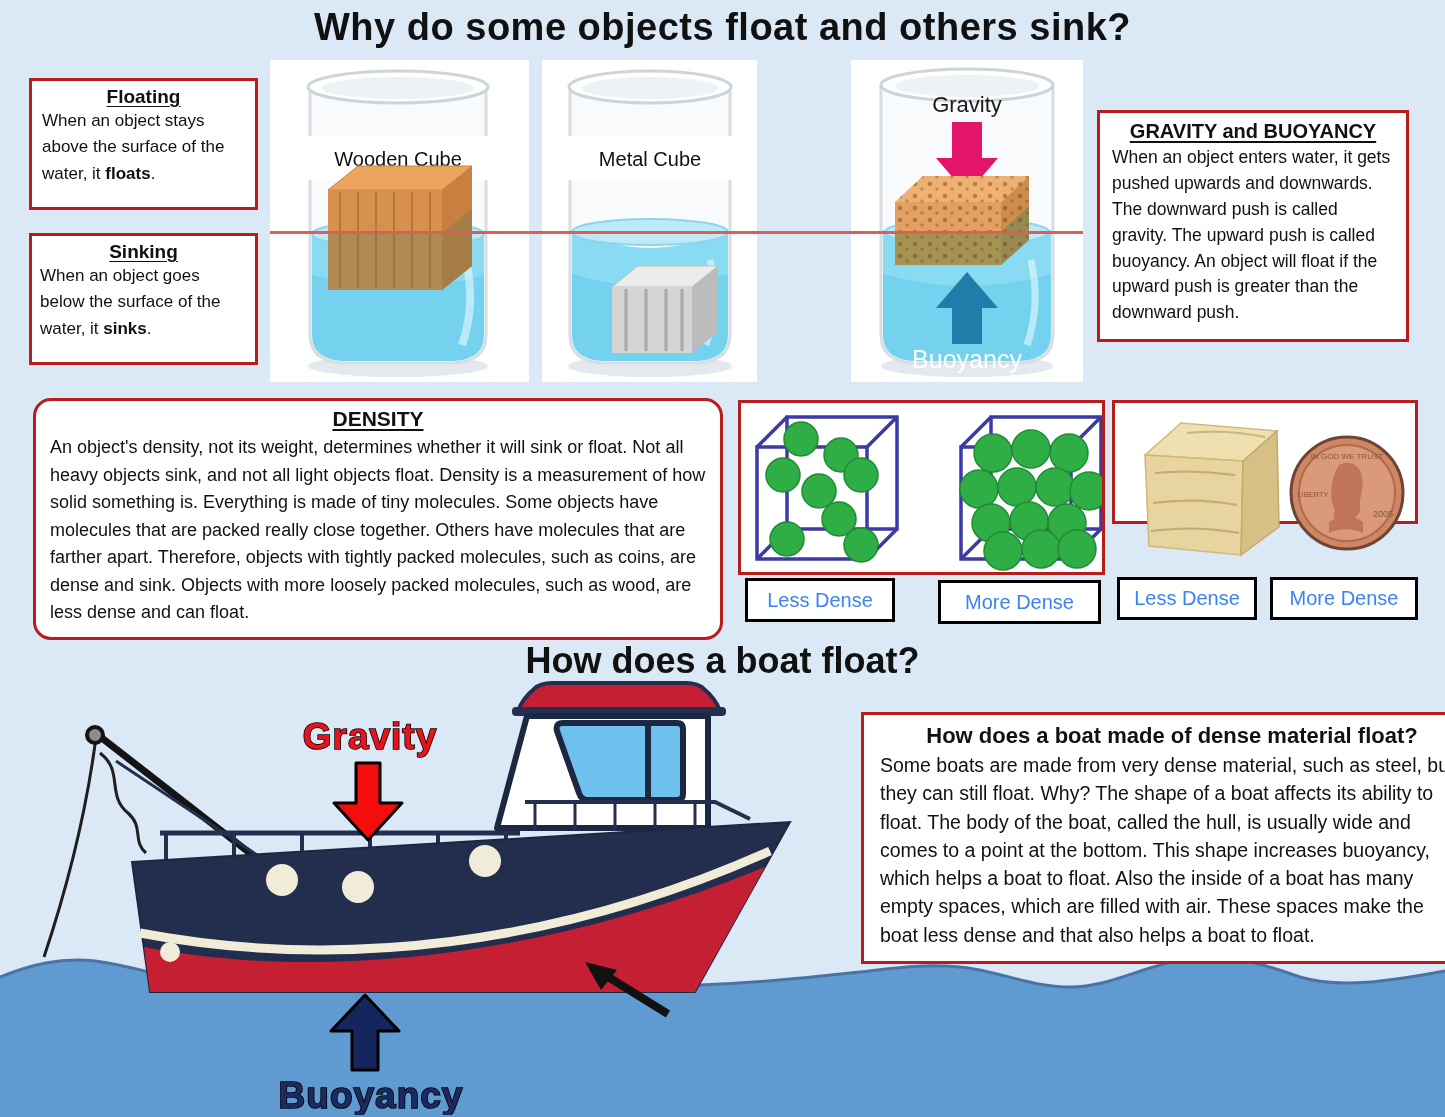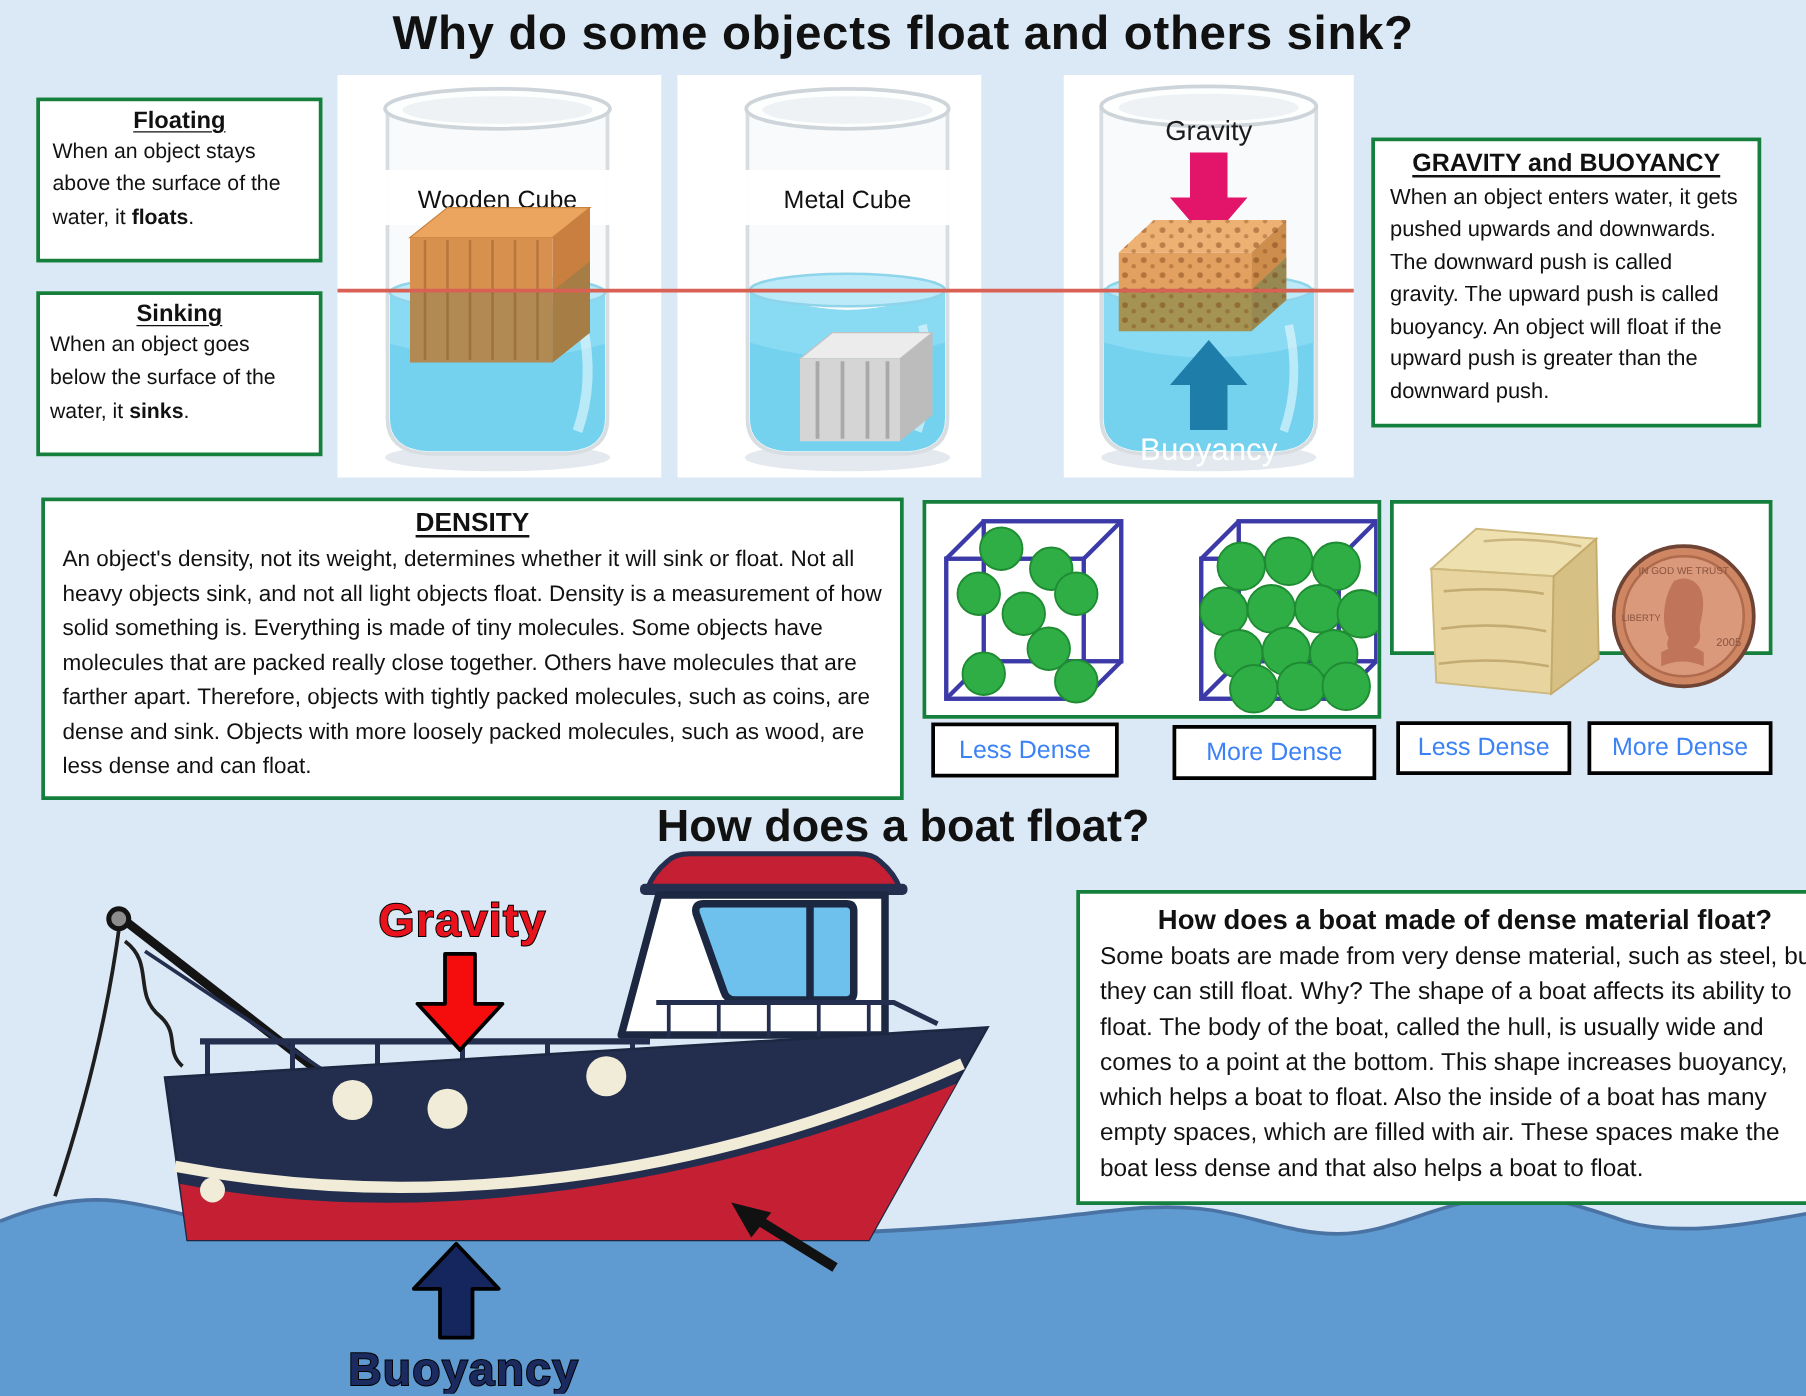--- a/index.html
+++ b/index.html
@@ -1,19 +1,19 @@
 <!DOCTYPE html>
 <html><head>
 <meta charset="utf-8">
 <style>
   html,body{margin:0;padding:0;}
   #page{position:relative;width:1445px;height:1117px;background:#dbe9f6;overflow:hidden;
          font-family:"Liberation Sans",sans-serif;color:#111;}
   .abs{position:absolute;}
-  .tbox{position:absolute;background:#fff;border:3px solid #15803d;box-sizing:border-box;}
+  .tbox{position:absolute;background:#fff;border:3px solid #b91c1c;box-sizing:border-box;}
   .bh{font-weight:bold;text-align:center;text-decoration:underline;text-underline-offset:3px;}
   .panel{position:absolute;background:#fff;}
   .lblbox{position:absolute;background:#fff;border:3px solid #000;box-sizing:border-box;
           display:flex;align-items:center;justify-content:center;font-size:20px;color:#3b82f6;}
   #main-title{left:0;right:0;top:6px;text-align:center;font-size:38px;font-weight:bold;letter-spacing:.5px;}
   #boat-title{left:0;right:0;top:640px;text-align:center;font-size:36px;font-weight:bold;}
   .smallbody{font-size:17px;line-height:1.55;}
   svg text{font-family:"Liberation Sans",sans-serif;}
 </style>
 </head>
@@ -55,21 +55,21 @@
         <line x1="70" y1="132" x2="70" y2="228"></line>
           <line x1="88" y1="132" x2="88" y2="228"></line>
         <line x1="106" y1="132" x2="106" y2="228"></line>
           <line x1="124" y1="132" x2="124" y2="228"></line>
         <line x1="142" y1="132" x2="142" y2="228"></line>
           <line x1="160" y1="132" x2="160" y2="228"></line>
       </g>
     </svg>
   </div>
 
-  <div class="panel" style="left:542px;top:60px;width:215px;height:322px;padding-left:28px;">
+  <div class="panel" style="left:542px;top:60px;width:215px;height:322px;">
     <svg width="215" height="322" viewBox="0 0 215 322">
       <ellipse cx="108" cy="306" rx="82" ry="11" fill="#e3e9ee"></ellipse>
       <path d="M28,28 L28,275 Q28,301 60,303 L156,303 Q188,301 188,275 L188,28 Z" fill="#f8fafb" stroke="#d7dde1" stroke-width="3"></path>
       <ellipse cx="108" cy="27" rx="81" ry="16" fill="#fdfefe" stroke="#ced5da" stroke-width="3"></ellipse>
       <ellipse cx="108" cy="28" rx="68" ry="11" fill="#eef2f4"></ellipse>
       <path d="M30,170 Q70,188 108,188 Q146,188 186,170 L186,275 Q186,299 156,301 L60,301 Q30,299 30,275 Z" fill="#74d2ef"></path>
       <path d="M30,170 Q70,188 108,188 Q146,188 186,170 L186,214 Q108,238 30,214 Z" fill="#8fdcf4" opacity="0.8"></path>
       <ellipse cx="108" cy="172" rx="78" ry="13" fill="#bdeaf8" stroke="#8ed4ea" stroke-width="2"></ellipse>
       <path d="M168,200 Q178,245 164,285" stroke="#ffffff" stroke-width="7" fill="none" opacity="0.5"></path>
       <rect x="8" y="76" width="199" height="44" fill="#ffffff" opacity="0.96"></rect>
@@ -117,21 +117,21 @@
       <polygon points="116,212 147,248 131,248 131,284 101,284 101,248 85,248" fill="#1f7ea9"></polygon>
       <text x="116" y="308" text-anchor="middle" font-size="25" fill="#ffffff">Buoyancy</text>
     </svg>
   </div>
 
   <div class="tbox" style="left:1097px;top:110px;width:312px;height:232px;padding:7px 12px;">
     <div class="bh" style="font-size:20px;">GRAVITY and BUOYANCY</div>
     <div style="font-size:17.5px;line-height:1.48;margin-top:2px;">When an object enters water, it gets pushed upwards and downwards. The downward push is called gravity. The upward push is called buoyancy. An object will float if the upward push is greater than the downward push.</div>
   </div>
 
-  <div class="tbox" style="left:33px;top:398px;width:690px;height:242px;padding:6px 14px;">
+  <div class="tbox" style="left:33px;top:398px;width:690px;height:242px;padding:6px 14px;border-radius:18px;">
     <div class="bh" style="font-size:21px;">DENSITY</div>
     <div style="font-size:18px;line-height:1.53;margin-top:3px;">An object's density, not its weight, determines whether it will sink or float. Not all heavy objects sink, and not all light objects float. Density is a measurement of how solid something is. Everything is made of tiny molecules. Some objects have molecules that are packed really close together. Others have molecules that are farther apart. Therefore, objects with tightly packed molecules, such as coins, are dense and sink. Objects with more loosely packed molecules, such as wood, are less dense and can float.</div>
   </div>
 
   <div class="tbox" style="left:738px;top:400px;width:367px;height:175px;">
     <svg width="361" height="169" viewBox="0 0 361 169">
 
       <g stroke="#3b3aa8" stroke-width="3.5" fill="none">
         <rect x="16" y="44" width="110" height="112"></rect>
         <rect x="46" y="14" width="110" height="112"></rect>

